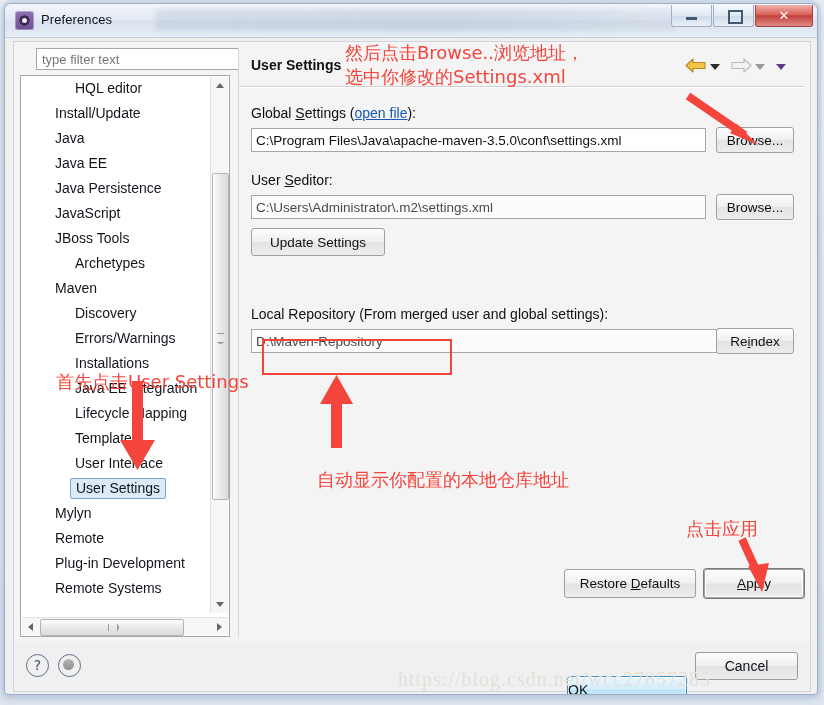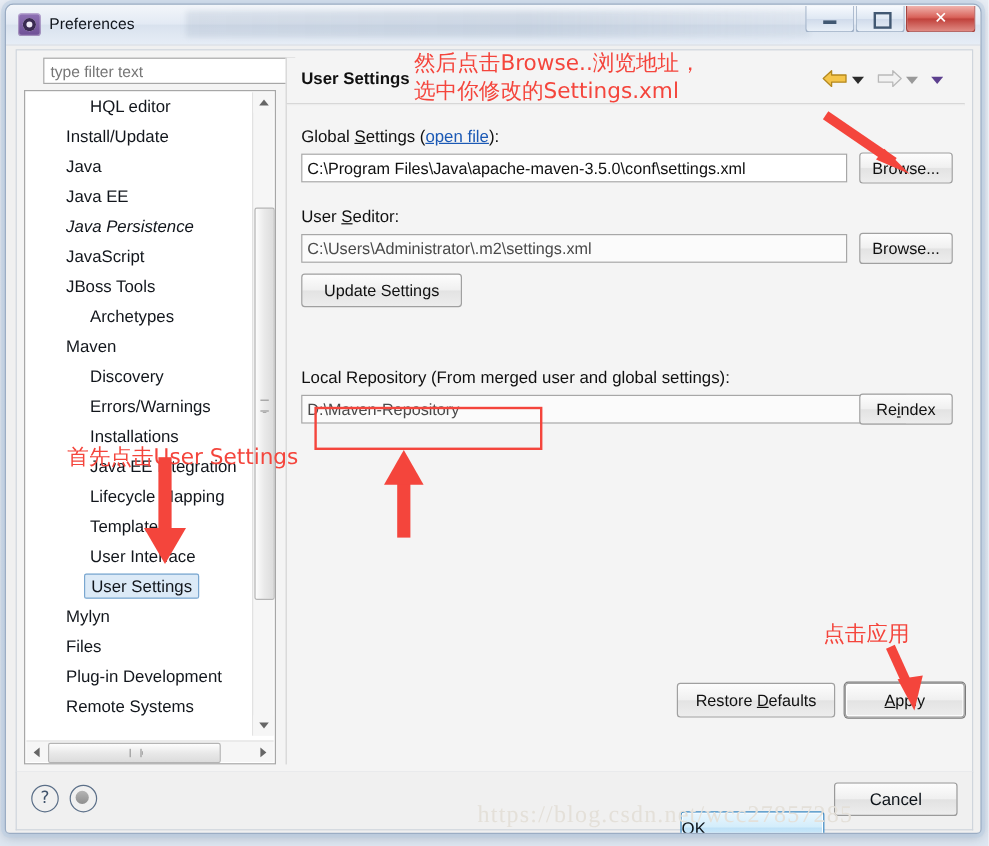--- a/index.html
+++ b/index.html
@@ -424,35 +424,35 @@
     <div class="dlg-body">
 
       <div class="filter-box">type filter text</div>
 
       <div class="tree-pane">
         <div class="tree-scroll" id="tree-scroll">
             <div class="tree-item" style="padding-left: 54px;"><span class="lbl">HQL editor</span></div>
             <div class="tree-item" style="padding-left: 34px;"><span class="lbl">Install/Update</span></div>
             <div class="tree-item" style="padding-left: 34px;"><span class="lbl">Java</span></div>
             <div class="tree-item" style="padding-left: 34px;"><span class="lbl">Java EE</span></div>
-            <div class="tree-item" style="padding-left: 34px; font-style: italic;"><span class="lbl">Java Persistence</span></div>
+            <div class="tree-item" style="padding-left: 34px;"><span class="lbl">Java Persistence</span></div>
             <div class="tree-item" style="padding-left: 34px;"><span class="lbl">JavaScript</span></div>
             <div class="tree-item" style="padding-left: 34px;"><span class="lbl">JBoss Tools</span></div>
             <div class="tree-item" style="padding-left: 54px;"><span class="lbl">Archetypes</span></div>
             <div class="tree-item" style="padding-left: 34px;"><span class="lbl">Maven</span></div>
             <div class="tree-item" style="padding-left: 54px;"><span class="lbl">Discovery</span></div>
             <div class="tree-item" style="padding-left: 54px;"><span class="lbl">Errors/Warnings</span></div>
             <div class="tree-item" style="padding-left: 54px;"><span class="lbl">Installations</span></div>
             <div class="tree-item" style="padding-left: 54px;"><span class="lbl">Java EE Integration</span></div>
             <div class="tree-item" style="padding-left: 54px;"><span class="lbl">Lifecycle Mapping</span></div>
             <div class="tree-item" style="padding-left: 54px;"><span class="lbl">Templates</span></div>
             <div class="tree-item" style="padding-left: 54px;"><span class="lbl">User Interface</span></div>
             <div class="tree-item sel" style="padding-left: 54px;"><span class="lbl">User Settings</span></div>
             <div class="tree-item" style="padding-left: 34px;"><span class="lbl">Mylyn</span></div>
-            <div class="tree-item" style="padding-left: 34px;"><span class="lbl">Files</span></div>
+            <div class="tree-item" style="padding-left: 34px;"><span class="lbl">Remote</span></div>
             <div class="tree-item" style="padding-left: 34px;"><span class="lbl">Plug-in Development</span></div>
             <div class="tree-item" style="padding-left: 34px;"><span class="lbl">Remote Systems</span></div>
           </div>
 
         <div class="vscroll">
           <div class="arrow up"></div>
           <div class="thumb"></div>
           <div class="arrow down"></div>
         </div>
         <div class="hscroll">
@@ -514,20 +514,21 @@
       <div class="icon-circle" style="left:12px;">?</div>
       <div class="icon-circle solid" style="left:44px;"></div>
       <div class="btn-ok">OK</div>
       <div class="btn-cancel">Cancel</div>
     </div>
   </div>
 
   <div class="anno cn" style="left:345px; top:42px;">然后点击Browse..浏览地址，</div>
   <div class="anno cn" style="left:345px; top:66px;">选中你修改的Settings.xml</div>
   <div class="anno cn" style="left:56px; top:371px;">首先点击User Settings</div>
+  <div class="anno cn" style="left:317px; top:469px;">自动显示你配置的本地仓库地址</div>
   <div class="anno cn" style="left:686px; top:518px;">点击应用</div>
 
   <div class="anno-box" style="left:262px; top:339px; width:186px; height:32px;"></div>
 
   <svg class="anno-svg">
 
     <g>
       <path d="M688,96 L745,135" stroke="#f4453c" stroke-width="8" stroke-linecap="butt"></path>
       <polygon points="758,145 730,133 737,124" fill="#f4453c"></polygon>
     </g>

